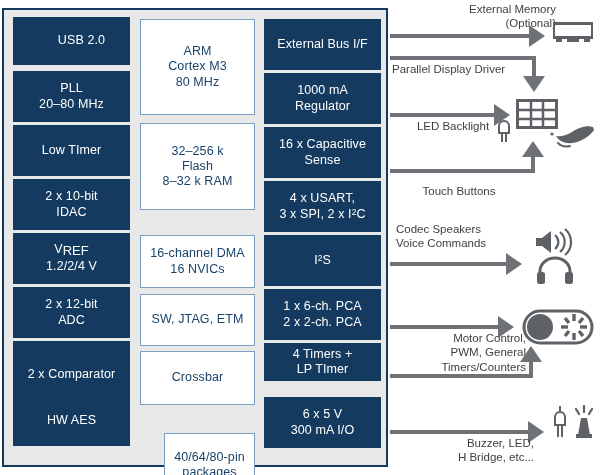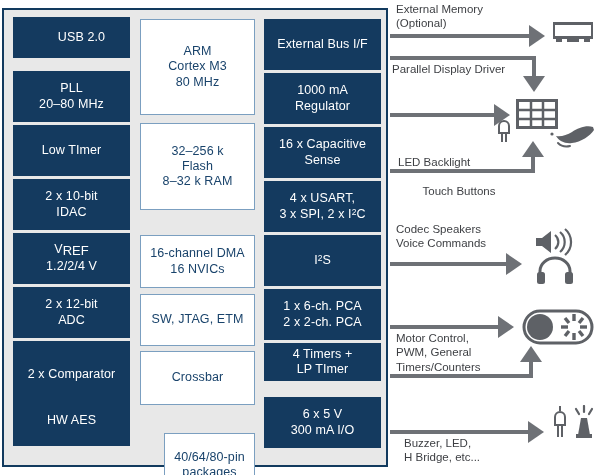--- a/index.html
+++ b/index.html
@@ -77,36 +77,36 @@
     border-right:11px solid transparent;
     border-bottom:16px solid #6e7176;
   }
 
   .wlabel{
     position:absolute;
     color:#3d3f43;
     font-size:11.5px;
     line-height:1.25;
     white-space:nowrap;
-    text-align:left;
+    text-align:right;
   }
 
   .icon{position:absolute;color:#5e6166;}
   .icon svg{display:block;}
 </style>
 </head>
 <body>
 
 <div id="root">
 
   <div class="mcu-frame">
 
     <div class="col col-left">
 
-      <div class="blk dark" style="top:0px;height:41px;padding-left:20px;">
+      <div class="blk dark" style="top:0px;height:48px;padding-left:20px;">
         <span class="ln">USB 2.0</span>
       </div>
 
       <div class="blk dark" style="top:54px;height:51px;">
         <span class="ln">PLL</span>
         <span class="ln">20–80 MHz</span>
       </div>
 
       <div class="blk dark" style="top:108px;height:51px;">
         <span class="ln">Low TImer</span>
@@ -232,21 +232,21 @@
 
   <div class="wire hline" style="left:390px;top:56px;width:146px;"></div>
   <div class="wire vline" style="left:532px;top:56px;height:22px;"></div>
   <div class="arrow-d" style="left:523px;top:76px;"></div>
   <div class="wlabel" style="left:392px;top:62px;width:140px;text-align:left;">
     <div>Parallel Display Driver</div>
   </div>
 
   <div class="wire hline" style="left:390px;top:113px;width:106px;"></div>
   <div class="arrow-r" style="left:494px;top:104px;"></div>
-  <div class="wlabel" style="left:398px;top:119px;width:110px;text-align:left;margin-top:36px;">
+  <div class="wlabel" style="left:398px;top:119px;width:110px;text-align:center;">
     <div>LED Backlight</div>
   </div>
 
   <div class="icon" style="left:516px;top:99px;">
     <svg width="42" height="30" viewBox="0 0 42 30">
       <rect x="1.5" y="1.5" width="39" height="27" fill="none" stroke="#5e6166" stroke-width="3"></rect>
       <line x1="15" y1="2" x2="15" y2="28" stroke="#5e6166" stroke-width="2.5"></line>
       <line x1="27" y1="2" x2="27" y2="28" stroke="#5e6166" stroke-width="2.5"></line>
       <line x1="2" y1="11" x2="40" y2="11" stroke="#5e6166" stroke-width="2.5"></line>
       <line x1="2" y1="20" x2="40" y2="20" stroke="#5e6166" stroke-width="2.5"></line>

